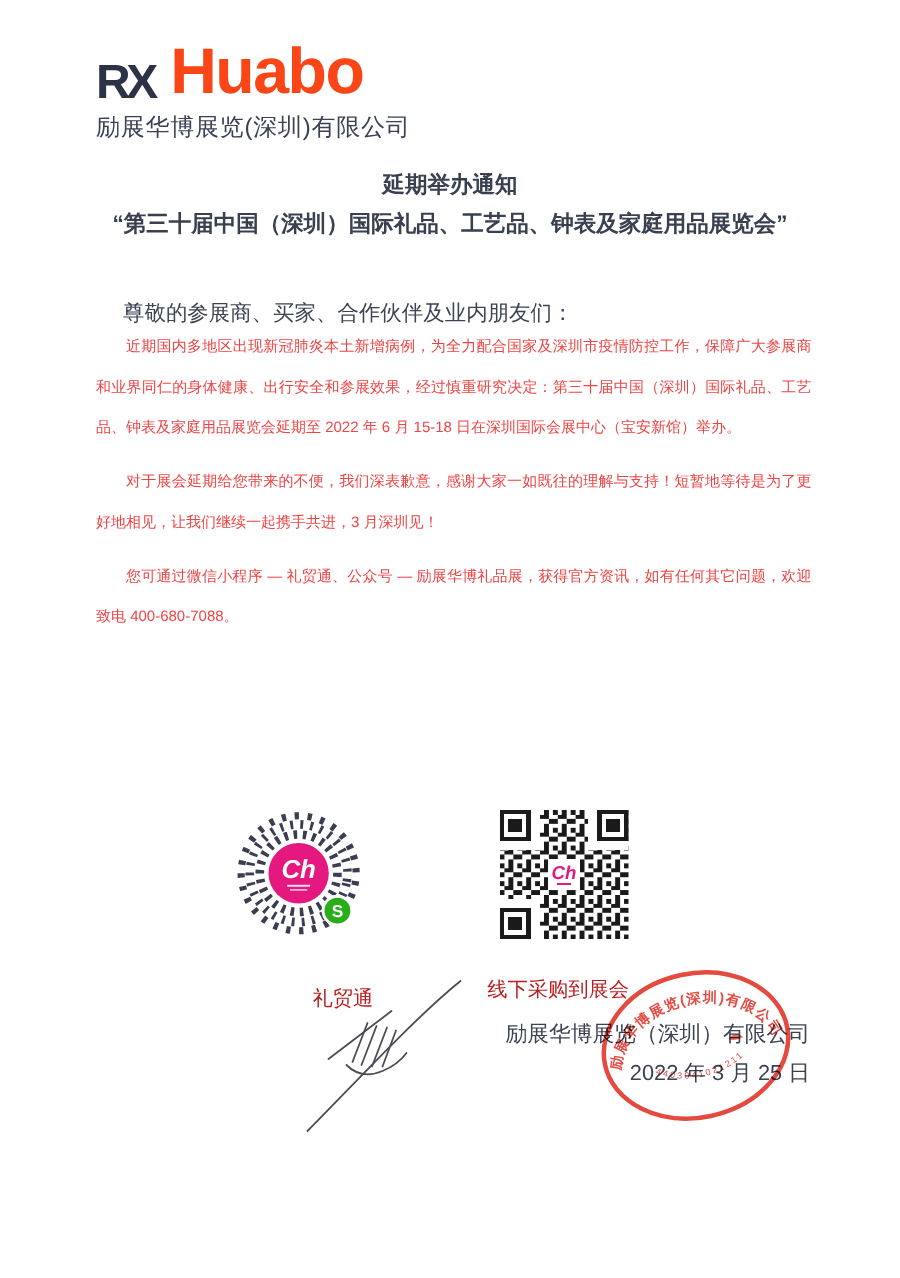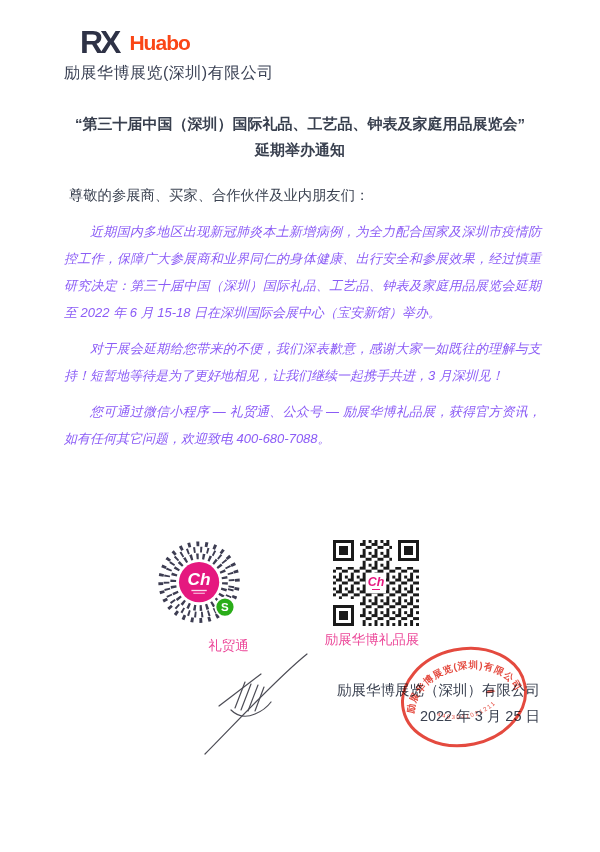--- a/index.html
+++ b/index.html
@@ -7,58 +7,58 @@
     width:600px; height:852px;
     background:#ffffff;
     font-family:"Liberation Sans","DejaVu Sans",sans-serif;
     color:#3c4352;
     overflow:hidden;
   }
   .page { position:relative; width:600px; height:852px; background:#fff; }
 
   
   .header { position:absolute; top:24px; left:64px; }
-  .logo-row { display:flex; align-items:center;margin-left:16px; }
+  .logo-row { display:flex; align-items:flex-end; }
   .logo-rx {
     font-size:32px; font-weight:800; letter-spacing:-3px;
     color:#2e3246;
   }
   .logo-huabo {
-    font-size:21px; font-weight:800; letter-spacing:-1px;
+    font-size:43px; font-weight:800; letter-spacing:-1px;
     color:#fa4616; margin-left:11px;
   }
   .company-name { font-size:16px; color:#3a4154; margin-top:2px; letter-spacing:0.5px; }
 
   
   .title-block {
     position:absolute; top:111px; left:0; width:100%;
     text-align:center; font-weight:bold; color:#39404f;
     font-size:15px; line-height:26px;
   }
 
   
   .greeting {
     position:absolute; top:183px; left:66px; right:60px;
-    font-size:14.3px; color:#3c4352; margin:3px;
+    font-size:14.3px; color:#3c4352; margin:16px;
   }
   .body-text { position:absolute; top:218px; left:64px; width:477px; }
   .para {
     margin:0 0 9px 0;
-    font-size:13px; line-height:27px; color:#8b5cf6;
-    text-align:justify; text-indent:2em;font-style:italic;
+    font-size:10px; line-height:27px; color:#ef4444;
+    text-align:justify; text-indent:2em;
   }
 
   
   .qr-row {
     position:absolute; top:540px; left:0; width:100%;
     display:flex; justify-content:center; gap:76px;
     transform:translateX(-14px);
   }
   .qr-fig { margin:0; text-align:right; }
-  .qr-fig figcaption { font-size:13.5px; color:#ec4899; margin-top:1px;font-family:Liberation Serif, serif; }
+  .qr-fig figcaption { font-size:13.5px; color:#b91c1c; margin-top:20px;font-family:Liberation Serif, serif; }
 
   
   .signature { position:absolute; left:203px; top:648px; }
   .footer-text {
     position:absolute; top:677px; right:60px;
     text-align:right; font-size:14.5px; color:#3a4150; line-height:26px;
   }
   .stamp {
     position:absolute; left:398px; top:645px;
     transform:rotate(-12deg); opacity:0.92;
@@ -72,22 +72,22 @@
 
   <div class="header">
     <div class="logo-row">
       <span class="logo-rx">RX</span>
       <span class="logo-huabo">Huabo</span>
     </div>
     <div class="company-name">励展华博展览(深圳)有限公司</div>
   </div>
 
   <div class="title-block">
+    <div>延期举办通知</div>
     <div>“第三十届中国（深圳）国际礼品、工艺品、钟表及家庭用品展览会”</div>
-    <div>延期举办通知</div>
   </div>
 
   <p class="greeting">尊敬的参展商、买家、合作伙伴及业内朋友们：</p>
 
   <div class="body-text">
     <p class="para">近期国内多地区出现新冠肺炎本土新增病例，为全力配合国家及深圳市疫情防控工作，保障广大参展商和业界同仁的身体健康、出行安全和参展效果，经过慎重研究决定：第三十届中国（深圳）国际礼品、工艺品、钟表及家庭用品展览会延期至 2022 年 6 月 15-18 日在深圳国际会展中心（宝安新馆）举办。</p>
     <p class="para">对于展会延期给您带来的不便，我们深表歉意，感谢大家一如既往的理解与支持！短暂地等待是为了更好地相见，让我们继续一起携手共进，3 月深圳见！</p>
     <p class="para">您可通过微信小程序 — 礼贸通、公众号 — 励展华博礼品展，获得官方资讯，如有任何其它问题，欢迎致电 400-680-7088。</p>
   </div>
 
@@ -137,21 +137,21 @@
           <rect x="0" y="20" width="9" height="9" fill="#ffffff"></rect>
           <rect x="0" y="22" width="7" height="7" fill="#1a1a1a"></rect>
           <rect x="1" y="23" width="5" height="5" fill="#ffffff"></rect>
           <rect x="2" y="24" width="3" height="3" fill="#1a1a1a"></rect>
         </g>
 
         <rect x="11" y="11" width="7" height="7" fill="#ffffff"></rect>
         <text x="14.5" y="15.6" text-anchor="middle" fill="#e5187f" font-size="4.2" font-weight="bold" font-style="italic">Ch</text>
         <rect x="13" y="16.4" width="3" height="0.5" fill="#e5187f"></rect>
       </svg>
-      <figcaption>励展华博礼品展</figcaption>
+      <figcaption>线下采购到展会</figcaption>
     </figure>
 
   </div>
 
   <svg class="signature" width="115" height="112" viewBox="0 0 115 112">
     <g fill="none" stroke="#4c4c55" stroke-width="1.2" stroke-linecap="round">
       <path d="M2,106 C30,78 74,30 104,6"></path>
       <path d="M16,58 L58,26"></path>
       <path d="M42,34 l-10,26 m16,-24 l-10,26 m17,-25 l-10,26 m16,-24 l-9,24"></path>
       <path d="M28,62 q10,10 24,4 q10,-4 16,-12"></path>

